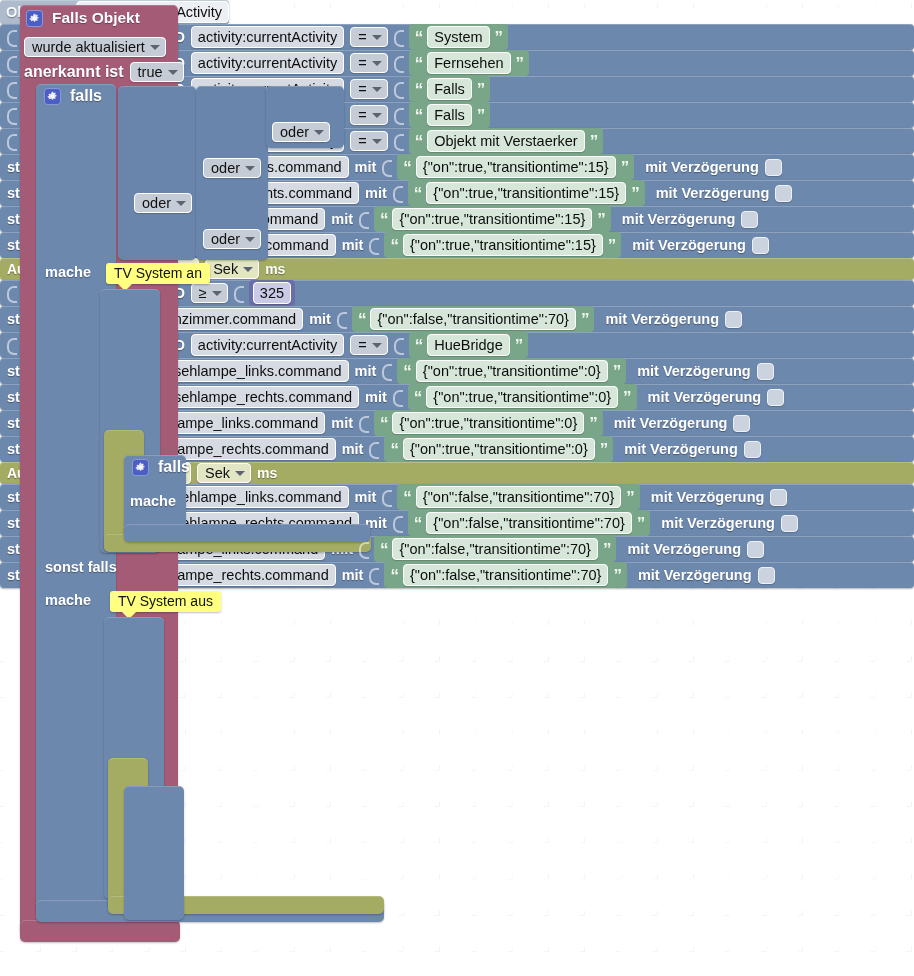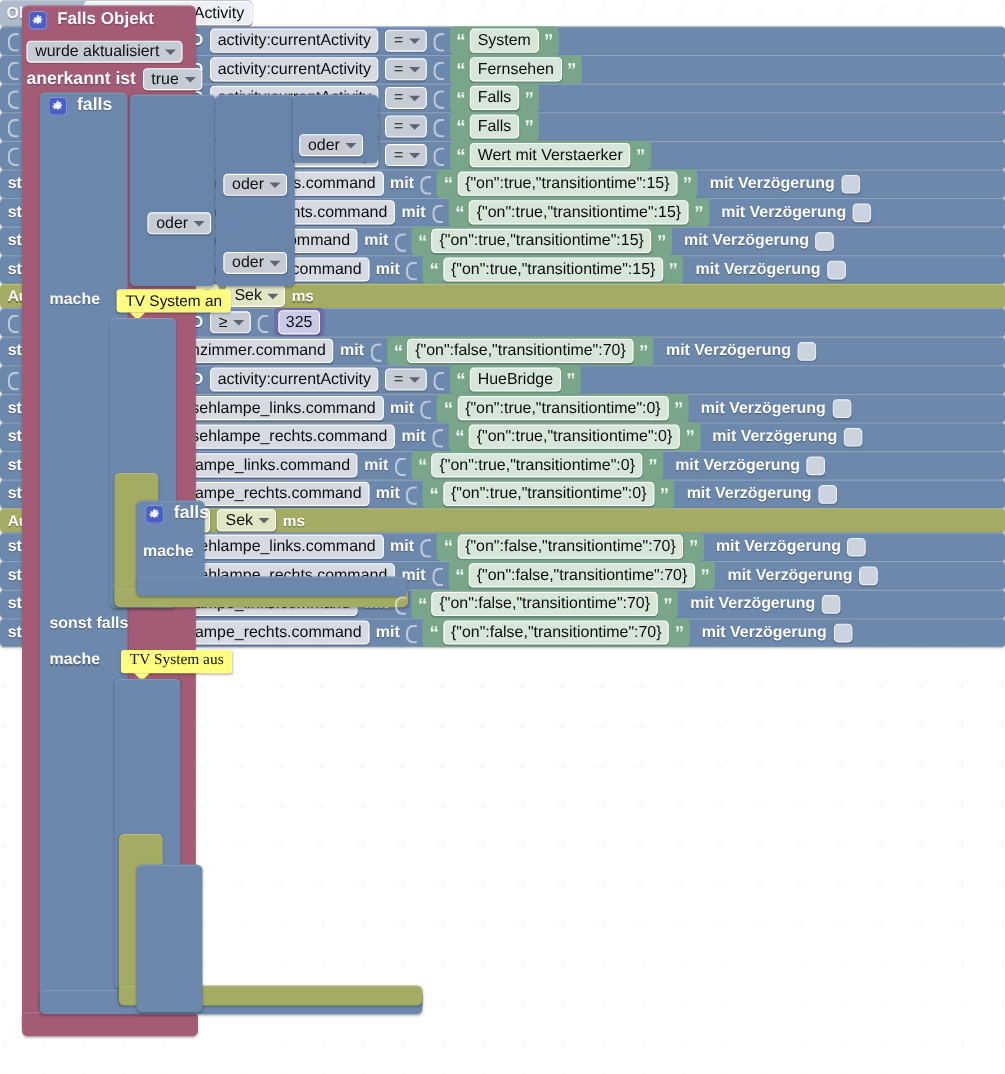--- a/index.html
+++ b/index.html
@@ -291,21 +291,21 @@
       </span>
     <span class="lbl">vom Objekt ID</span>
     <span class="field">activity:currentActivity</span>
     <span class="dd">
         <span>=</span>
         <i class="tri"></i>
       </span>
     <span class="plug"></span>
     <span class="row c-text" style="box-shadow:none; padding:2px 6px; gap:5px;">
       <span class="q">“</span>
-      <span class="field greenf">Wert mit Verstaerker</span>
+      <span class="field greenf">Objekt mit Verstaerker</span>
       <span class="q">”</span>
     </span>
   </div>
 
   <span class="lbl blk" style="left:45px; top:264px; font-size:14.5px;">mache</span>
 
   <div class="note" style="left:106px; top:263px;">TV System an</div>
 
   <div class="panel c-logic" style="left:100px; top:289px; width:60px; height:264px;"></div>
 
@@ -441,21 +441,21 @@
     <span class="plug"></span>
     <span class="row c-text" style="box-shadow:none; padding:2px 6px; gap:5px;">
       <span class="q">“</span>
       <span class="field greenf">HueBridge</span>
       <span class="q">”</span>
     </span>
   </div>
 
   <span class="lbl blk" style="left:45px; top:592px; font-size:14.5px;">mache</span>
 
-  <div class="note" style="left:110px; top:591px;font-family:Liberation Serif, serif;">TV System aus</div>
+  <div class="note" style="left:110px; top:591px;">TV System aus</div>
 
   <div class="panel c-logic" style="left:104px; top:617px; width:60px; height:282px;"></div>
 
   <div class="row c-logic" style="left:104px; top:618px; height:26px;">
     <span class="lbl">steuere</span>
     <span class="field">HueBridge.Fernsehlampe_links.command</span>
     <span class="lbl">mit</span>
     <span class="plug"></span>
     <span class="row c-text" style="box-shadow:none; padding:2px 6px; gap:5px;">
       <span class="q">“</span>

